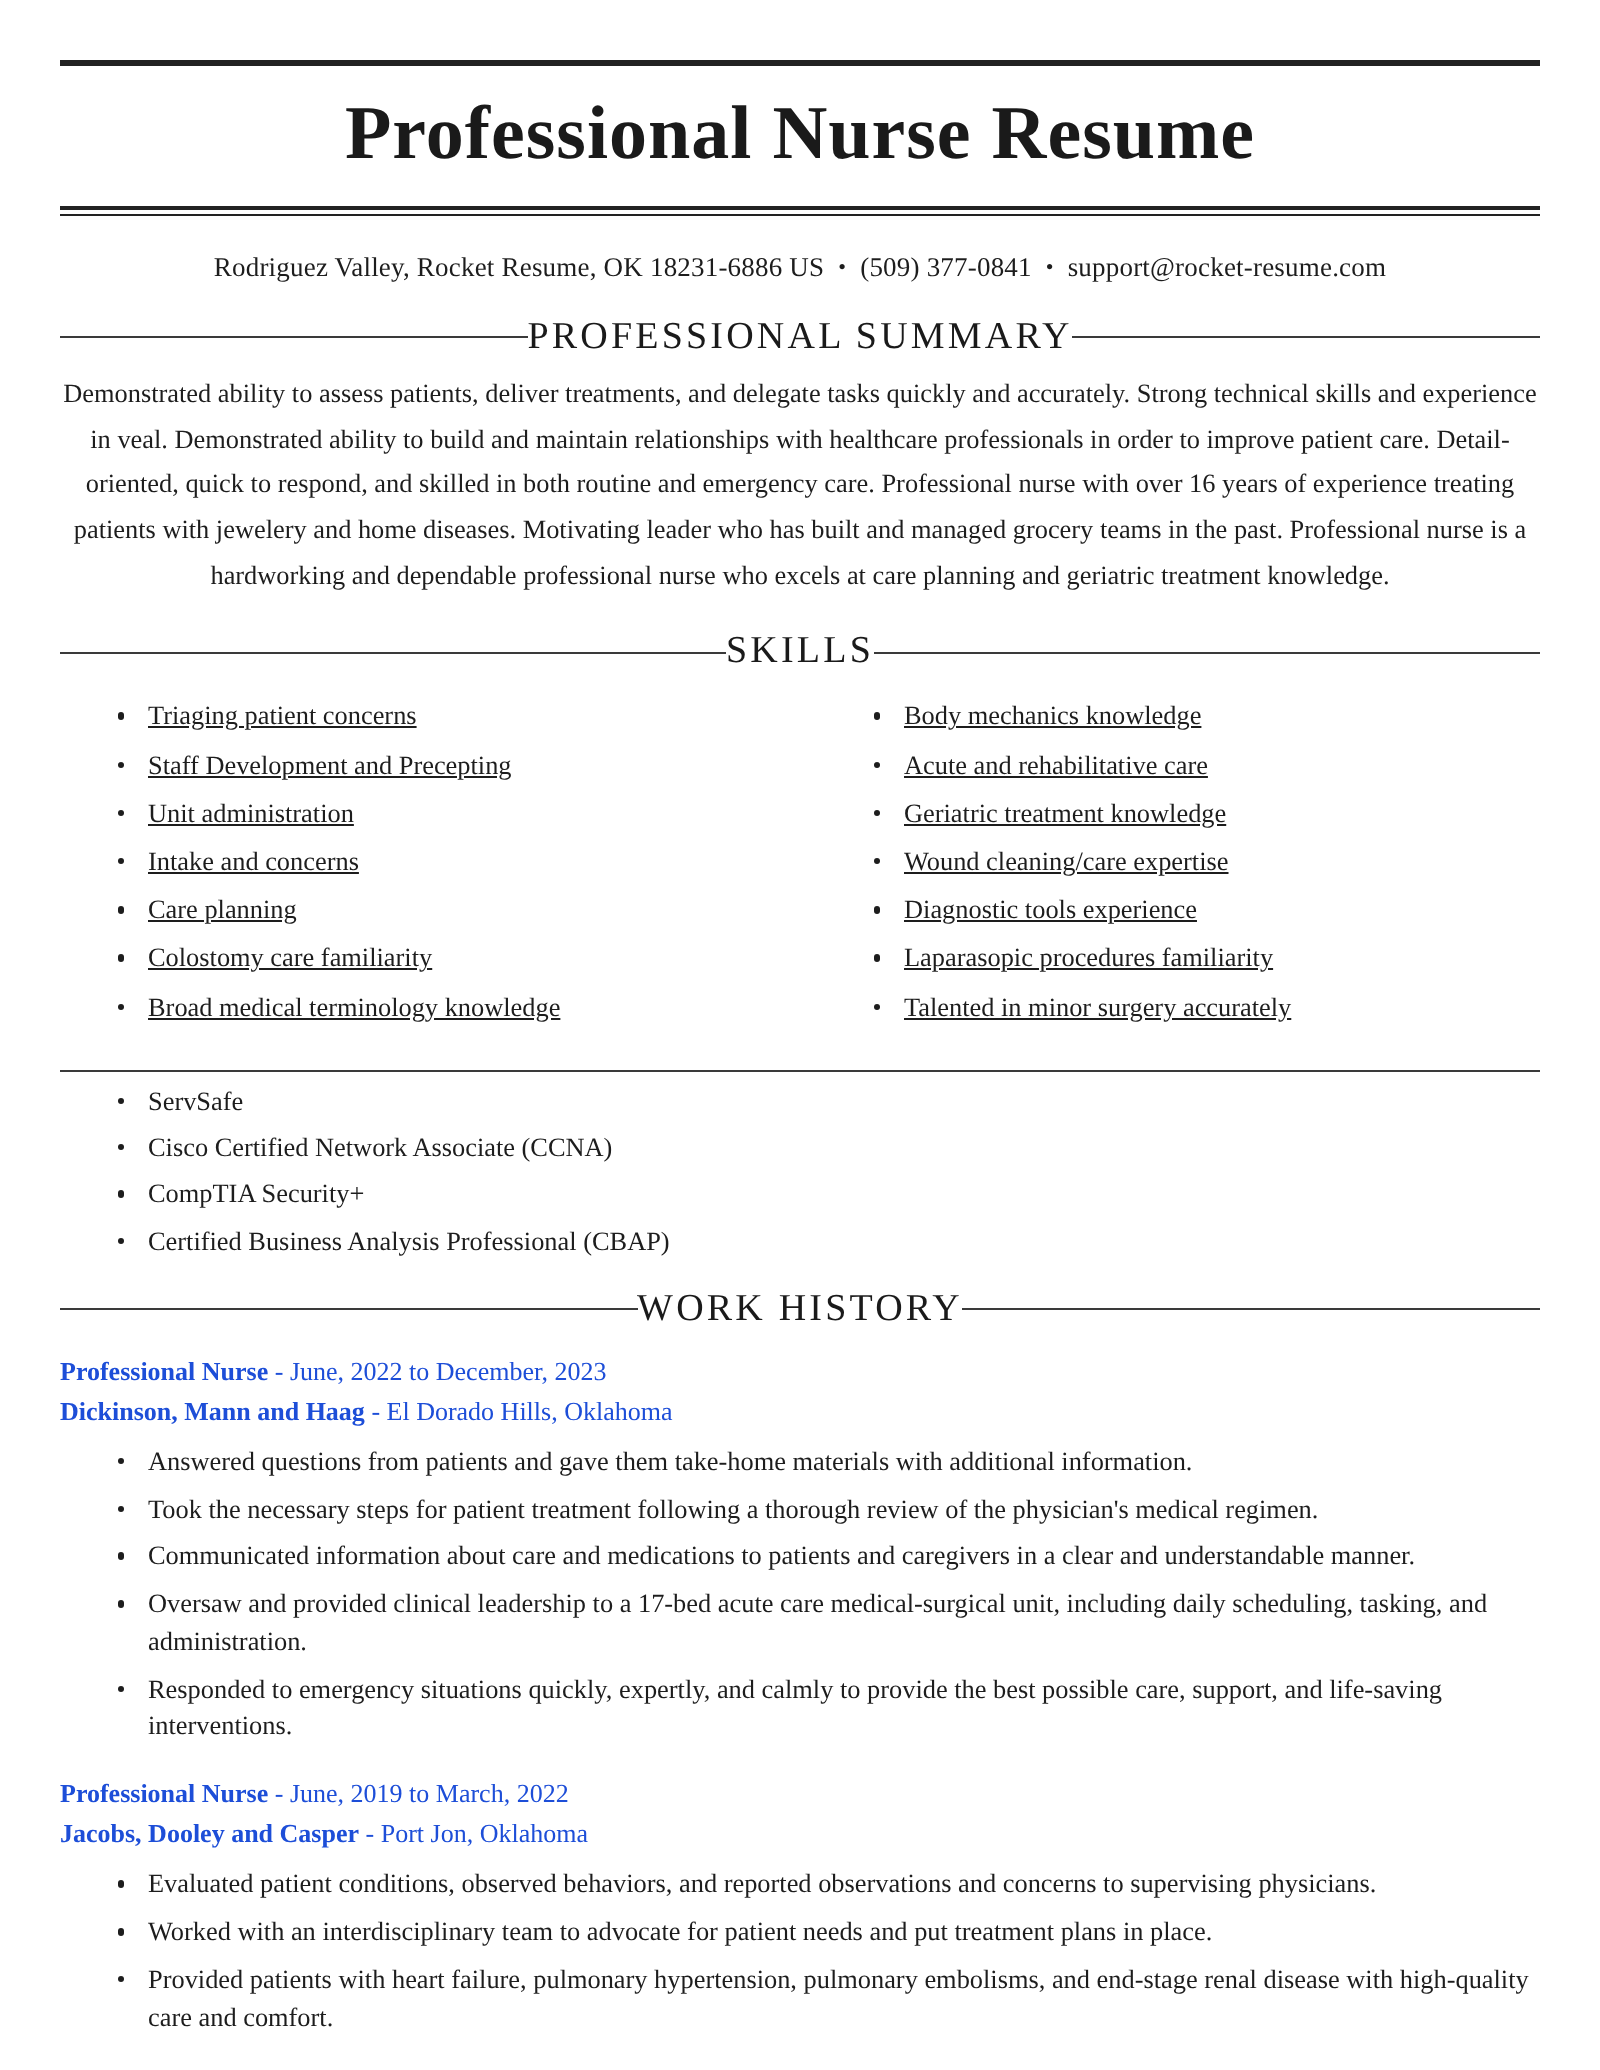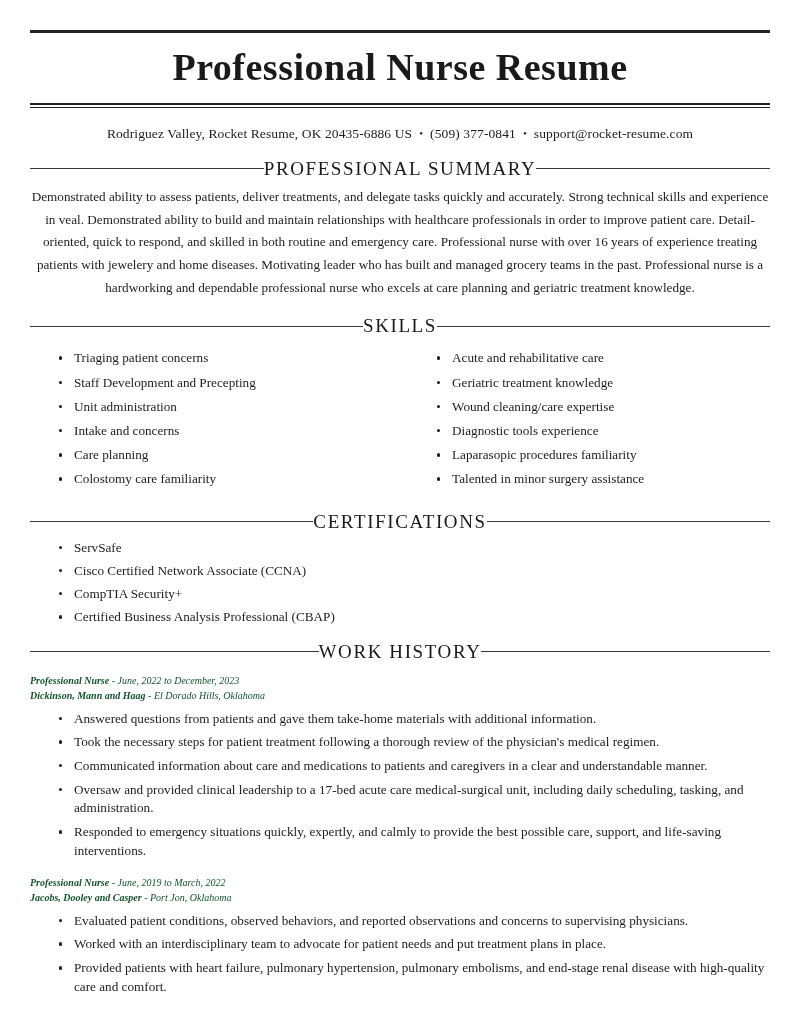--- a/index.html
+++ b/index.html
@@ -118,42 +118,42 @@
     width: 3.4px;
     height: 3.4px;
     border-radius: 50%;
     background: #1d1d1d;
   }
 
   .skills-cols {
     display: flex;
     gap: 16px;
     margin-top: 4px;
+    text-decoration: underline;
   }
   .skills-cols .col {
     width: 50%;
     box-sizing: border-box;
   }
   .skills-cols .col.left { padding-left: 22px; }
   .skills-cols .col.right { padding-left: 22px; }
   .skills-cols ul.bullets > li { margin-bottom: 6px; }
 
   .certs { padding-left: 22px; margin-top: 6px; }
   .certs ul.bullets > li { margin-bottom: 5px; }
 
   
   .job {
     margin-top: 14px;
   }
   .job:first-of-type { margin-top: 10px; }
   .job-line {
-    font-size: 10px;
+    font-size: 13px;
     line-height: 1.55;
-    color: #14532d;
-    font-style: italic;
+    color: #1d4ed8;
   }
   .job-line .strong {
     font-weight: 700;
   }
   .job-bullets {
     padding-left: 22px;
     margin-top: 6px;
   }
   .job-bullets ul.bullets > li {
     margin-bottom: 5px;
@@ -167,21 +167,21 @@
 <div class="page">
   <div class="inner">
 
     <div class="rule-top"></div>
 
     <h1 class="doc-title">Professional Nurse Resume</h1>
 
     <div class="rule-double"></div>
 
     <div class="contact">
-      <span>Rodriguez Valley, Rocket Resume, OK 20435-6886 US</span><span class="sep">•</span><span>(509) 377-0841</span><span class="sep">•</span><span>support@rocket-resume.com</span>
+      <span>Rodriguez Valley, Rocket Resume, OK 18231-6886 US</span><span class="sep">•</span><span>(509) 377-0841</span><span class="sep">•</span><span>support@rocket-resume.com</span>
     </div>
 
     <div class="section">
       <div class="sec-head">
         <span class="line"></span>
         <span class="title">PROFESSIONAL SUMMARY</span>
         <span class="line"></span>
       </div>
       <p class="summary">Demonstrated ability to assess patients, deliver treatments, and delegate tasks quickly and accurately. Strong technical skills and experience in veal. Demonstrated ability to build and maintain relationships with healthcare professionals in order to improve patient care. Detail-oriented, quick to respond, and skilled in both routine and emergency care. Professional nurse with over 16 years of experience treating patients with jewelery and home diseases. Motivating leader who has built and managed grocery teams in the past. Professional nurse is a hardworking and dependable professional nurse who excels at care planning and geriatric treatment knowledge.</p>
     </div>
@@ -194,39 +194,40 @@
       </div>
       <div class="skills-cols">
         <div class="col left">
           <ul class="bullets" id="skills-left">
               <li>Triaging patient concerns</li>
               <li>Staff Development and Precepting</li>
               <li>Unit administration</li>
               <li>Intake and concerns</li>
               <li>Care planning</li>
               <li>Colostomy care familiarity</li>
+              <li>Broad medical terminology knowledge</li>
             </ul>
         </div>
         <div class="col right">
           <ul class="bullets" id="skills-right">
+              <li>Body mechanics knowledge</li>
               <li>Acute and rehabilitative care</li>
               <li>Geriatric treatment knowledge</li>
               <li>Wound cleaning/care expertise</li>
               <li>Diagnostic tools experience</li>
               <li>Laparasopic procedures familiarity</li>
-              <li>Talented in minor surgery assistance</li>
+              <li>Talented in minor surgery accurately</li>
             </ul>
         </div>
       </div>
     </div>
 
     <div class="section">
       <div class="sec-head">
         <span class="line"></span>
-        <span class="title">CERTIFICATIONS</span>
         <span class="line"></span>
       </div>
       <div class="certs">
         <ul class="bullets" id="certs-list">
             <li>ServSafe</li>
             <li>Cisco Certified Network Associate (CCNA)</li>
             <li>CompTIA Security+</li>
             <li>Certified Business Analysis Professional (CBAP)</li>
           </ul>
       </div>

